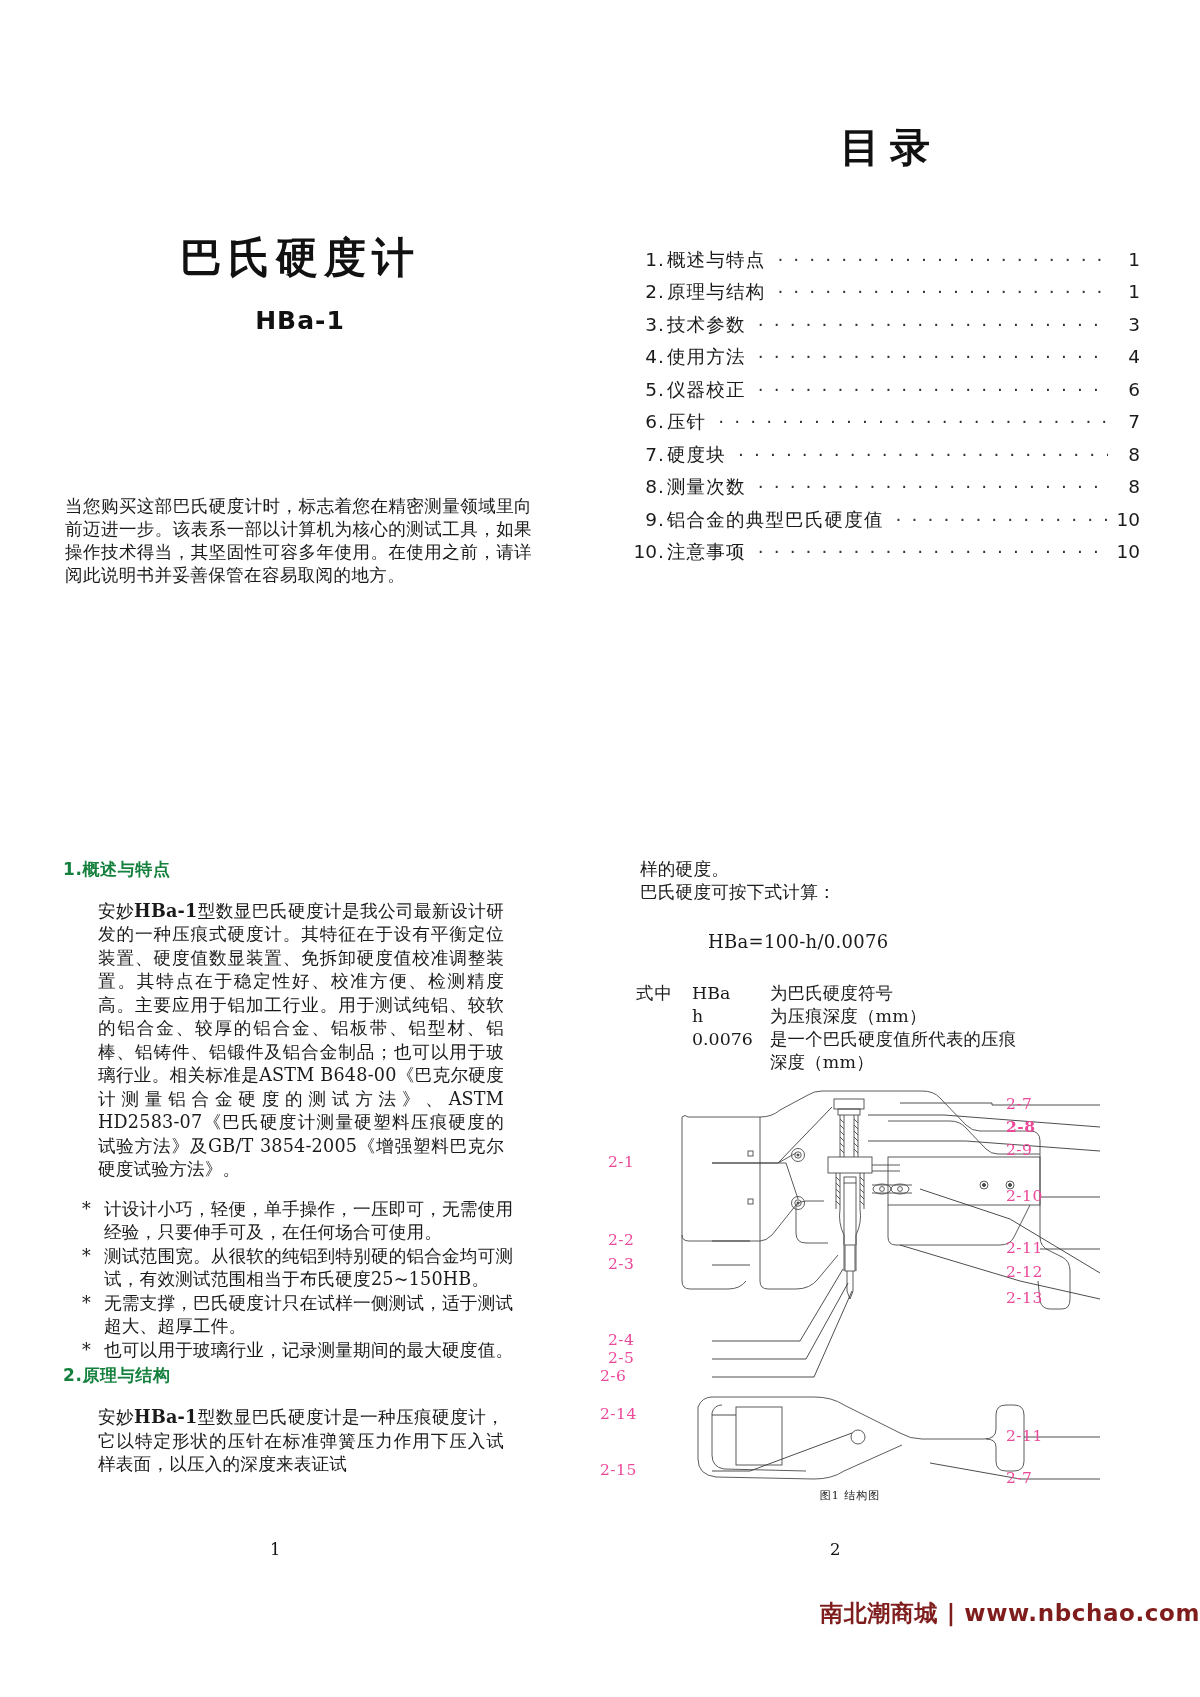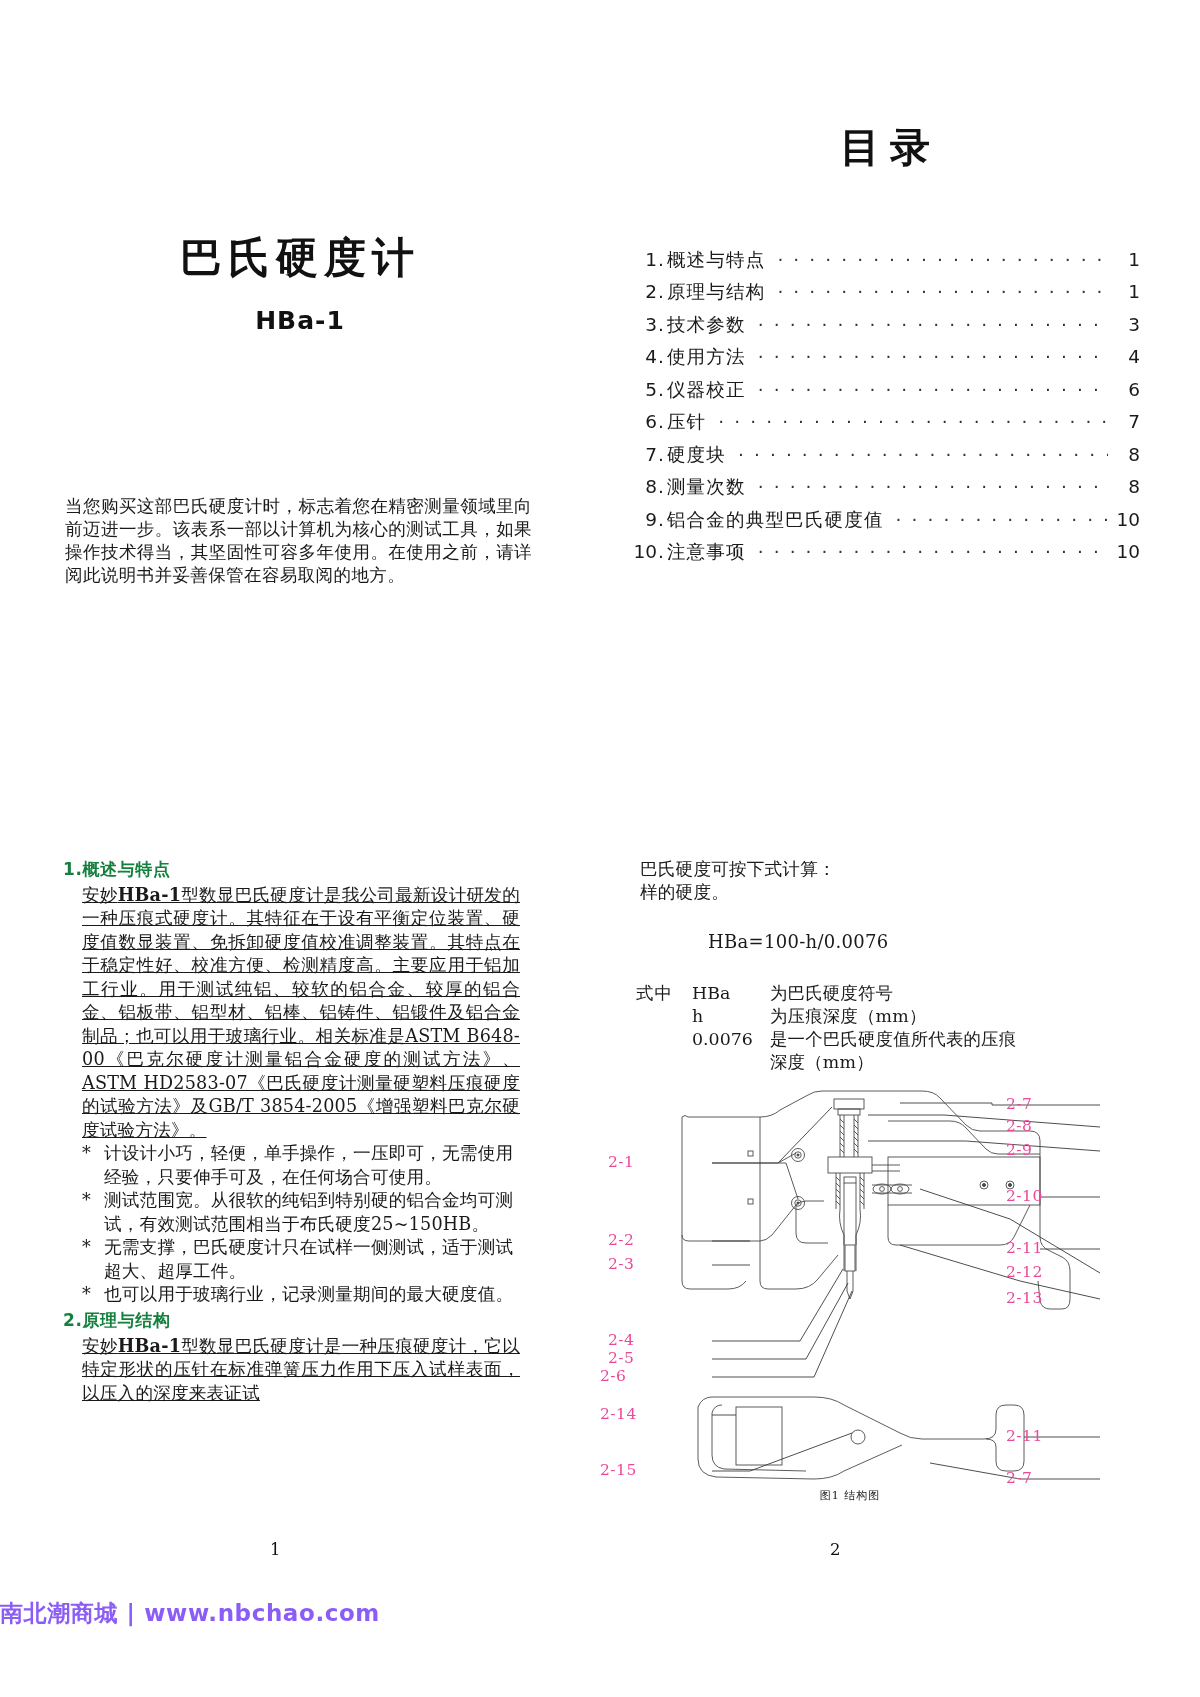--- a/index.html
+++ b/index.html
@@ -143,28 +143,27 @@
     font-family: "DejaVu Sans", "Liberation Sans", sans-serif;
     font-weight: bold;
     font-size: 17px;
     letter-spacing: 0.6px;
     margin: 0;
     padding: 0 0 2px 5px;
     color: #15803d;
   }
   .sec-head.spaced { padding-top: 2px; }
   .para {
-    margin: 0;
+    margin: 16px;
     font-size: 17.6px;
     line-height: 1.335;
     letter-spacing: 0.2px;
     padding-left: 24px;
     text-align: justify;
     text-justify: inter-ideograph;
-    text-decoration: underline;
   }
   .bullet {
     margin: 0;
     font-size: 17.6px;
     line-height: 1.335;
     letter-spacing: 0.2px;
     padding-left: 24px;
     text-indent: 0;
     position: relative;
   }
@@ -237,26 +236,26 @@
     color: #111;
   }
   .pg-num.left  { left: 270px; top: 1540px; }
   .pg-num.right { left: 830px; top: 1540px; }
 
   .footer {
     position: absolute;
     left: 0;
     top: 1598px;
     width: 1200px;
-    text-align: left;
+    text-align: right;
     font-family: "DejaVu Sans", "Liberation Sans", sans-serif;
     font-weight: bold;
     font-size: 23px;
     letter-spacing: 0.6px;
-    color: #8b5cf6;
+    color: #7f1d1d;
   }
 </style>
 </head>
 <body>
 
 <div class="page">
 
   <div class="cover">
     <h1 class="cover-title">巴氏硬度计</h1>
     <div class="cover-model">HBa-1</div>
@@ -374,22 +373,22 @@
     </div>
 
     <h3 class="sec-head spaced">2.原理与结构</h3>
 
     <p class="para"><span>安妙</span><span class="lat b">HBa-1</span><span>型数显巴氏硬度计是一种压痕硬度计，它以特定形状的压针在标准弹簧压力作用下压入试样表面，以压入的深度来表证试</span></p>
 
   </div>
 
   <div class="body-right">
 
+    <p class="rpara">样的硬度。</p>
     <p class="rpara">巴氏硬度可按下式计算：</p>
-    <p class="rpara">样的硬度。</p>
 
     <p class="formula">HBa=100-h/0.0076</p>
 
     <div class="where-block">
       <div class="where-row">
         <span class="w-lead">式中</span>
         <span class="w-sym">HBa</span>
         <span class="w-desc">为巴氏硬度符号</span>
       </div>
       <div class="where-row">
@@ -522,21 +521,21 @@
     <span class="fig-label" style="left:8px; top:146px;">2-2</span>
     <span class="fig-label" style="left:8px; top:170px;">2-3</span>
     <span class="fig-label" style="left:8px; top:246px;">2-4</span>
     <span class="fig-label" style="left:8px; top:264px;">2-5</span>
     <span class="fig-label" style="left:0; top:282px;">2-6</span>
     <span class="fig-label" style="left:0px; top:320px;">2-14</span>
     <span class="fig-label" style="left:0px; top:376px;">2-15</span>
 
     
     <span class="fig-label" style="left:406px; top:10px;">2-7</span>
-    <span class="fig-label" style="left:406px; top:32px;">2-8</span>
+    <span class="fig-label" style="left:406px; top:32px;font-weight:bold;">2-8</span>
     <span class="fig-label" style="left:406px; top:56px;">2-9</span>
     <span class="fig-label" style="left:406px; top:102px;">2-10</span>
     <span class="fig-label" style="left:406px; top:154px;">2-11</span>
     <span class="fig-label" style="left:406px; top:178px;">2-12</span>
     <span class="fig-label" style="left:406px; top:204px;">2-13</span>
     <span class="fig-label" style="left:406px; top:342px;">2-11</span>
     <span class="fig-label" style="left:406px; top:384px;">2-7</span>
   </div>
 
   <div class="fig-caption">图1 结构图</div>

